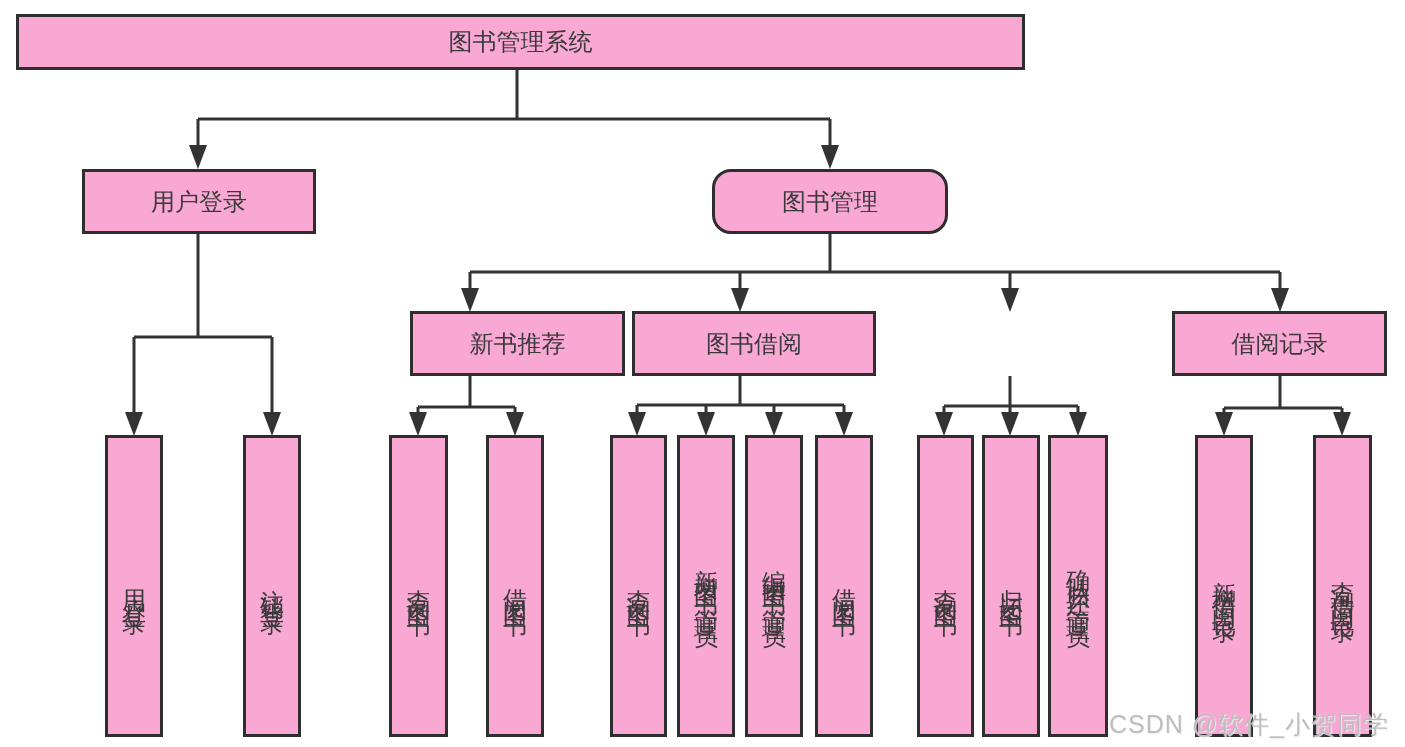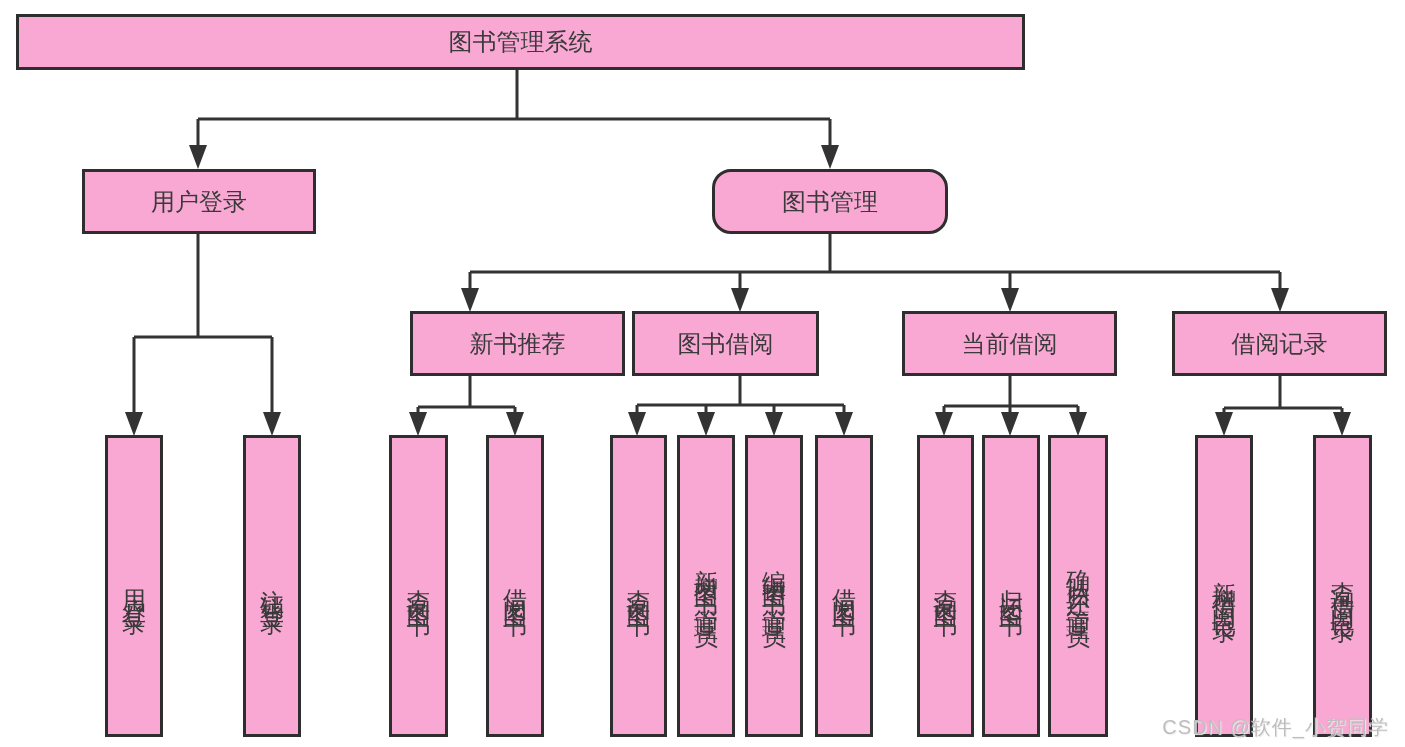--- a/index.html
+++ b/index.html
@@ -38,21 +38,21 @@
   .vlabel {
     writing-mode: vertical-rl;
     text-orientation: mixed;
     letter-spacing: 8px;
     line-height: 1;
   }
   .watermark {
     position: absolute;
     right: 16px;
     bottom: 6px;
-    font-size: 20px;
+    font-size: 25px;
     color: #bdbdbd;
     text-shadow: 1px 1px 1px #ededed;
     letter-spacing: 1px;
   }
 </style>
 </head>
 <body>
 
 <div class="stage">
 
@@ -93,22 +93,21 @@
       <path d="M1215 412 L1233 412 L1224 436 Z M1333 412 L1351 412 L1342 436 Z" fill="#333333"></path>
     </g>
   </svg>
 
   <div class="box" style="left:16px; top:14px; width:1009px; height:56px;">图书管理系统</div>
 
   <div class="box" style="left:82px; top:169px; width:234px; height:65px;">用户登录</div>
   <div class="box" style="left:712px; top:169px; width:236px; height:65px;border-radius:19px;">图书管理</div>
 
   <div class="box" style="left:362px; top:311px; width:215px; height:65px;margin-left:48px;">新书推荐</div>
-  <div class="box" style="left:632px; top:311px; width:187px; height:65px;">图书借阅</div>
-  <div class="box" style="left:902px; top:311px; width:215px; height:65px;">当前借阅</div>
+  <div class="box" style="left:632px; top:311px; width:244px; height:65px;">图书借阅</div>
   <div class="box" style="left:1172px; top:311px; width:215px; height:65px;">借阅记录</div>
 
   <div class="box" style="left:105px; top:435px; width:58px; height:302px;">
     <span class="vlabel">用户登录</span>
   </div>
   <div class="box" style="left:243px; top:435px; width:58px; height:302px;">
     <span class="vlabel">注销登录</span>
   </div>
 
   <div class="box" style="left:389px; top:435px; width:59px; height:302px;">

